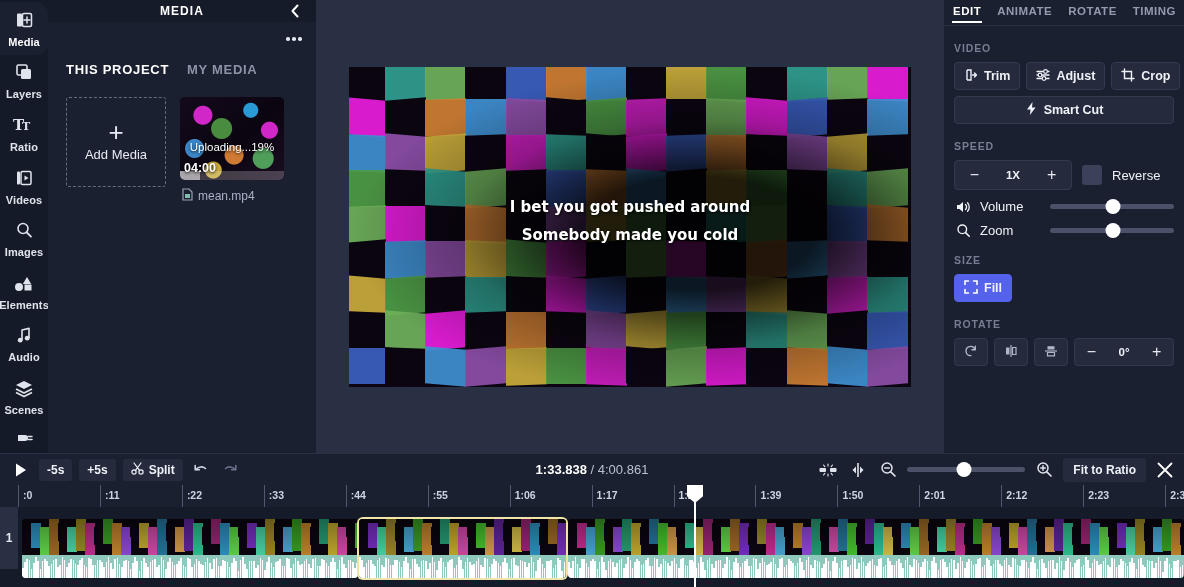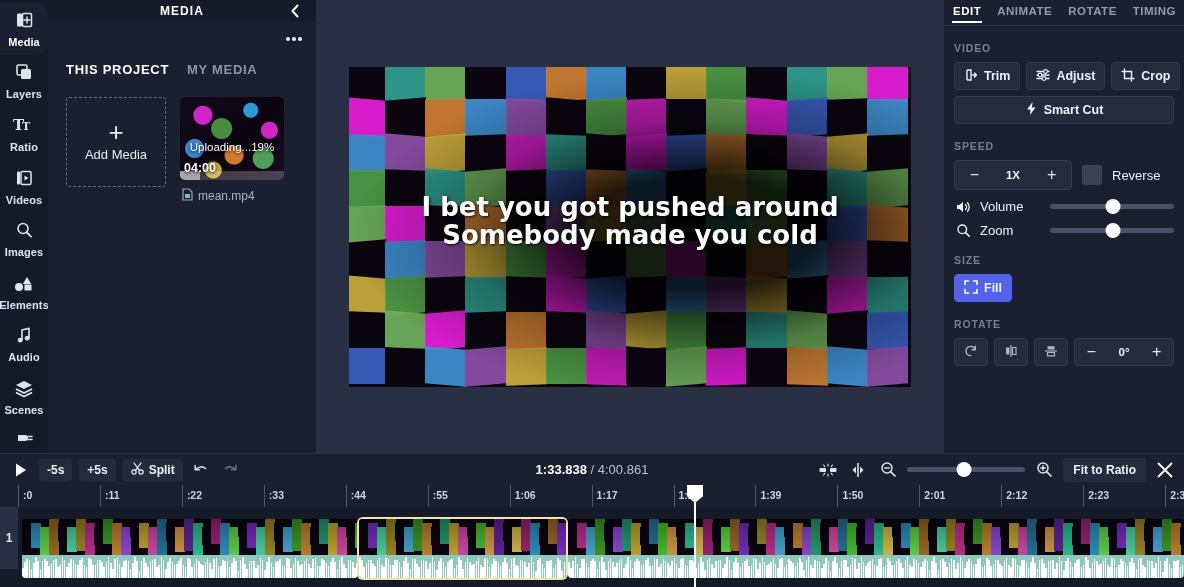--- a/index.html
+++ b/index.html
@@ -90,21 +90,21 @@
     position: relative; width: 562px; height: 320px; background: #0c0612; overflow: hidden;
     box-shadow: 0 0 0 1px #3a4considered;
   }
   .cubes { position: absolute; inset: 0; }
   .cube { position: absolute; }
   .captions {
     position: absolute; left: 0; right: 0; top: 126px; text-align: center;
     font-family: "DejaVu Sans", sans-serif;
   }
   .captions div {
-    font-size: 26px; font-weight: bold; color: #ffffff; line-height: 28px;
+    font-size: 15px; font-weight: bold; color: #ffffff; line-height: 28px;
     text-shadow: 1px 1px 3px rgba(0,0,0,.85);
   }
 
   
   .rpanel {
     position: absolute; left: 944px; top: 0; width: 240px; height: 453px;
     background: #1b2030; overflow: hidden;
   }
   .rtabs { display: flex; height: 26px; align-items: flex-start; padding-left: 8px; gap: 14px;
     border-bottom: 1px solid #2b3144; }

